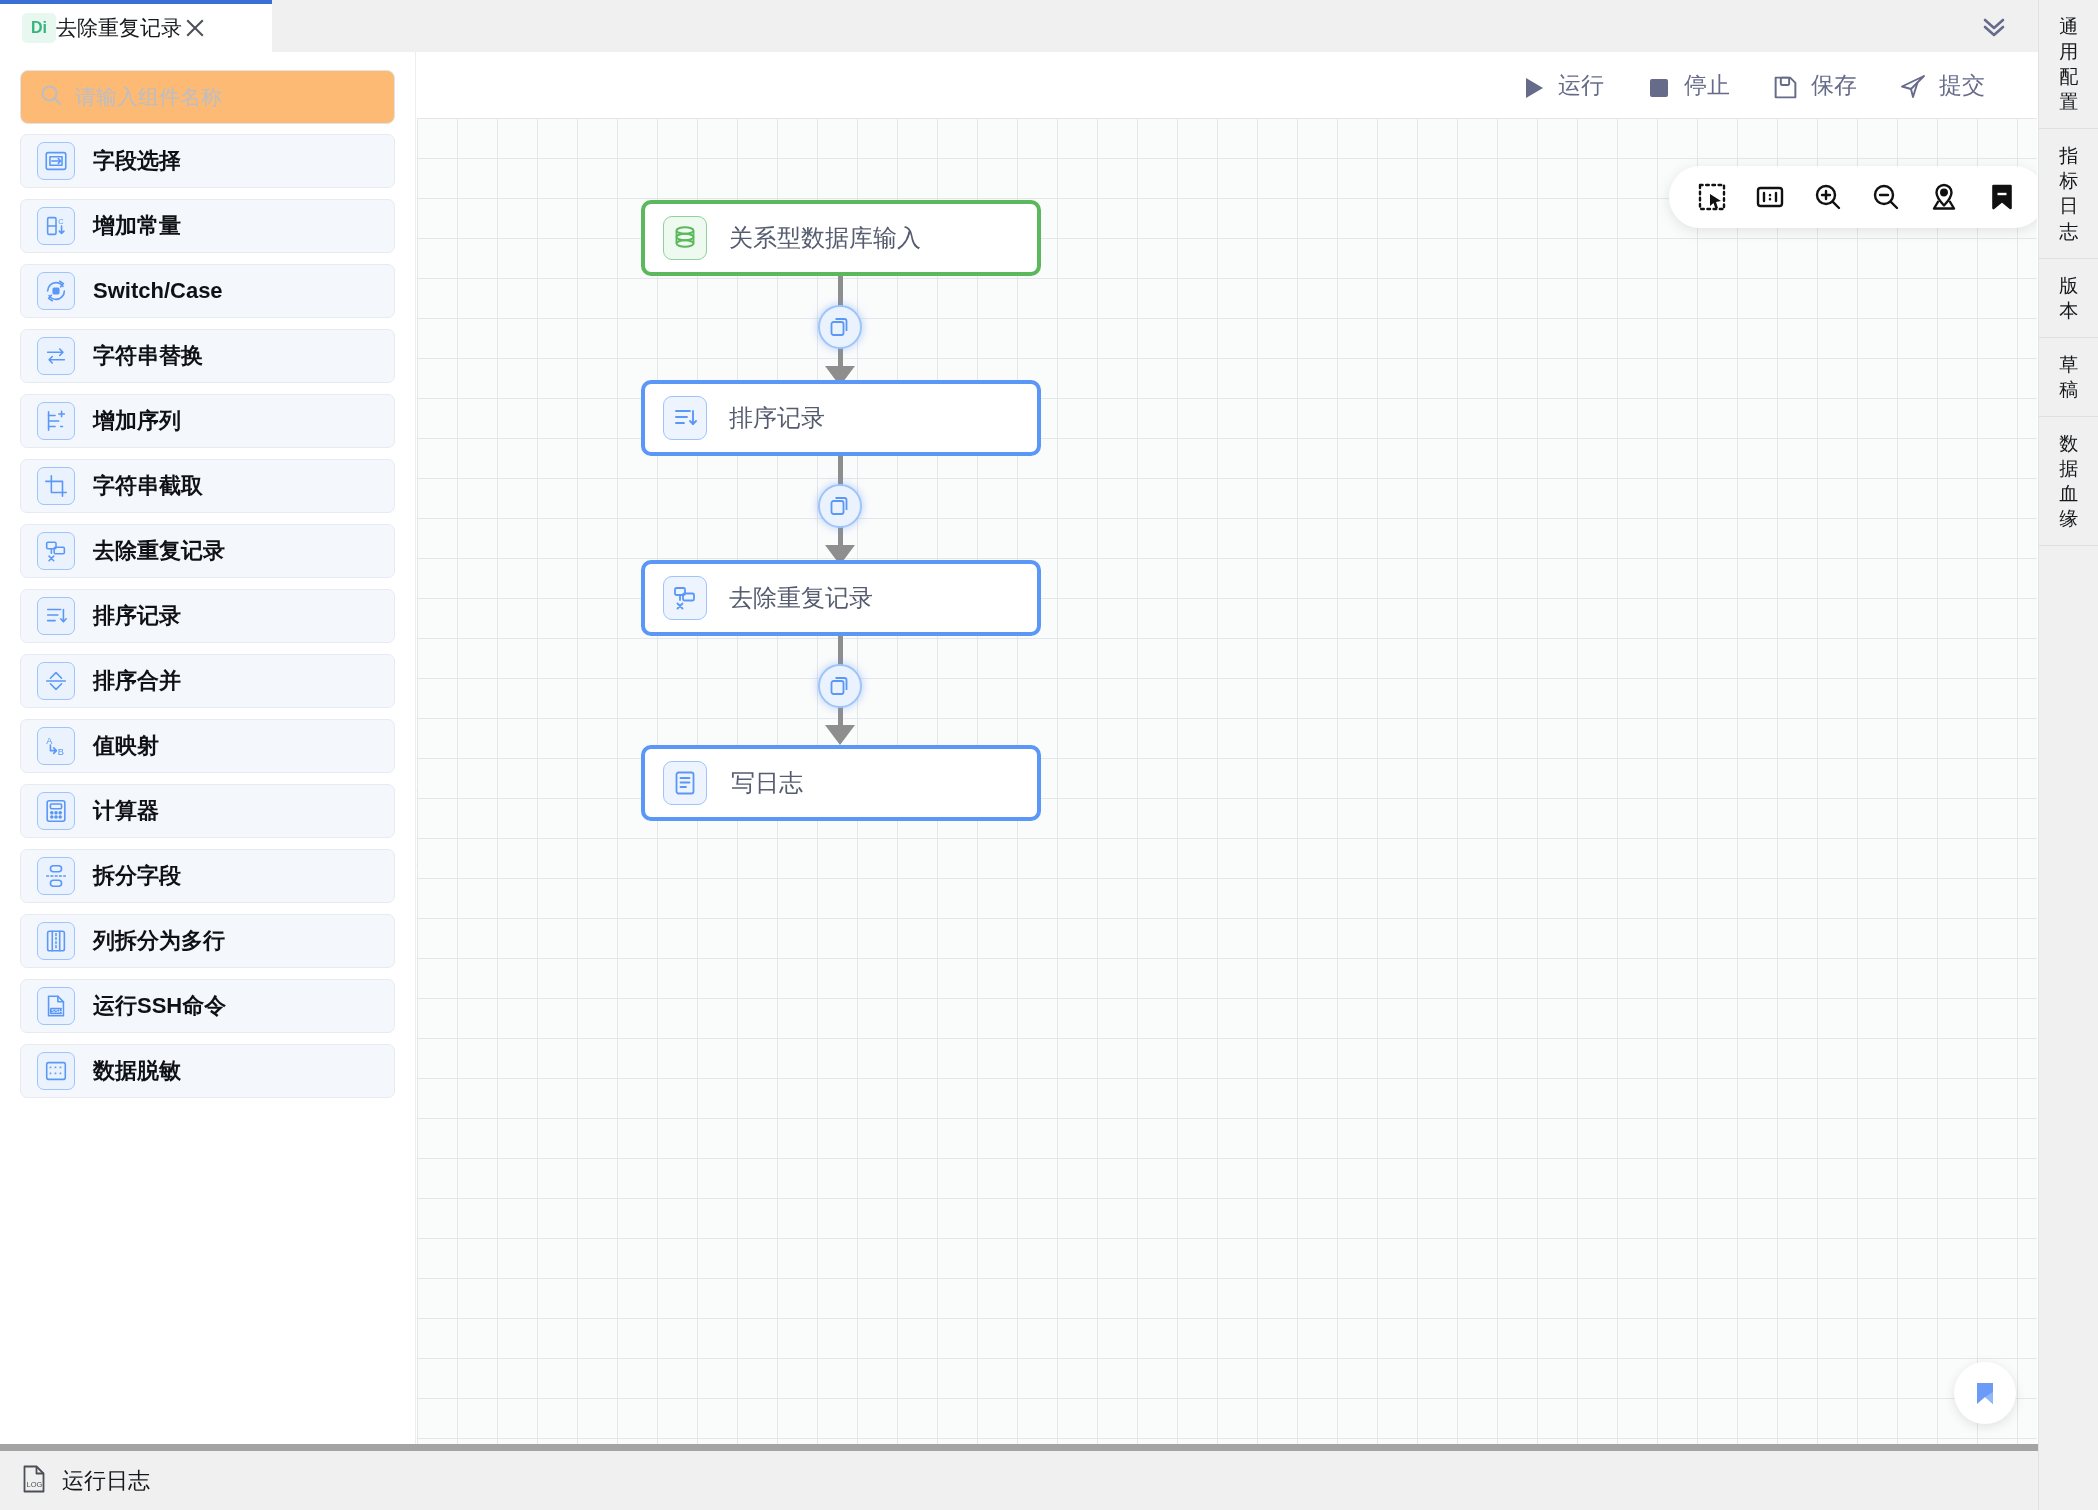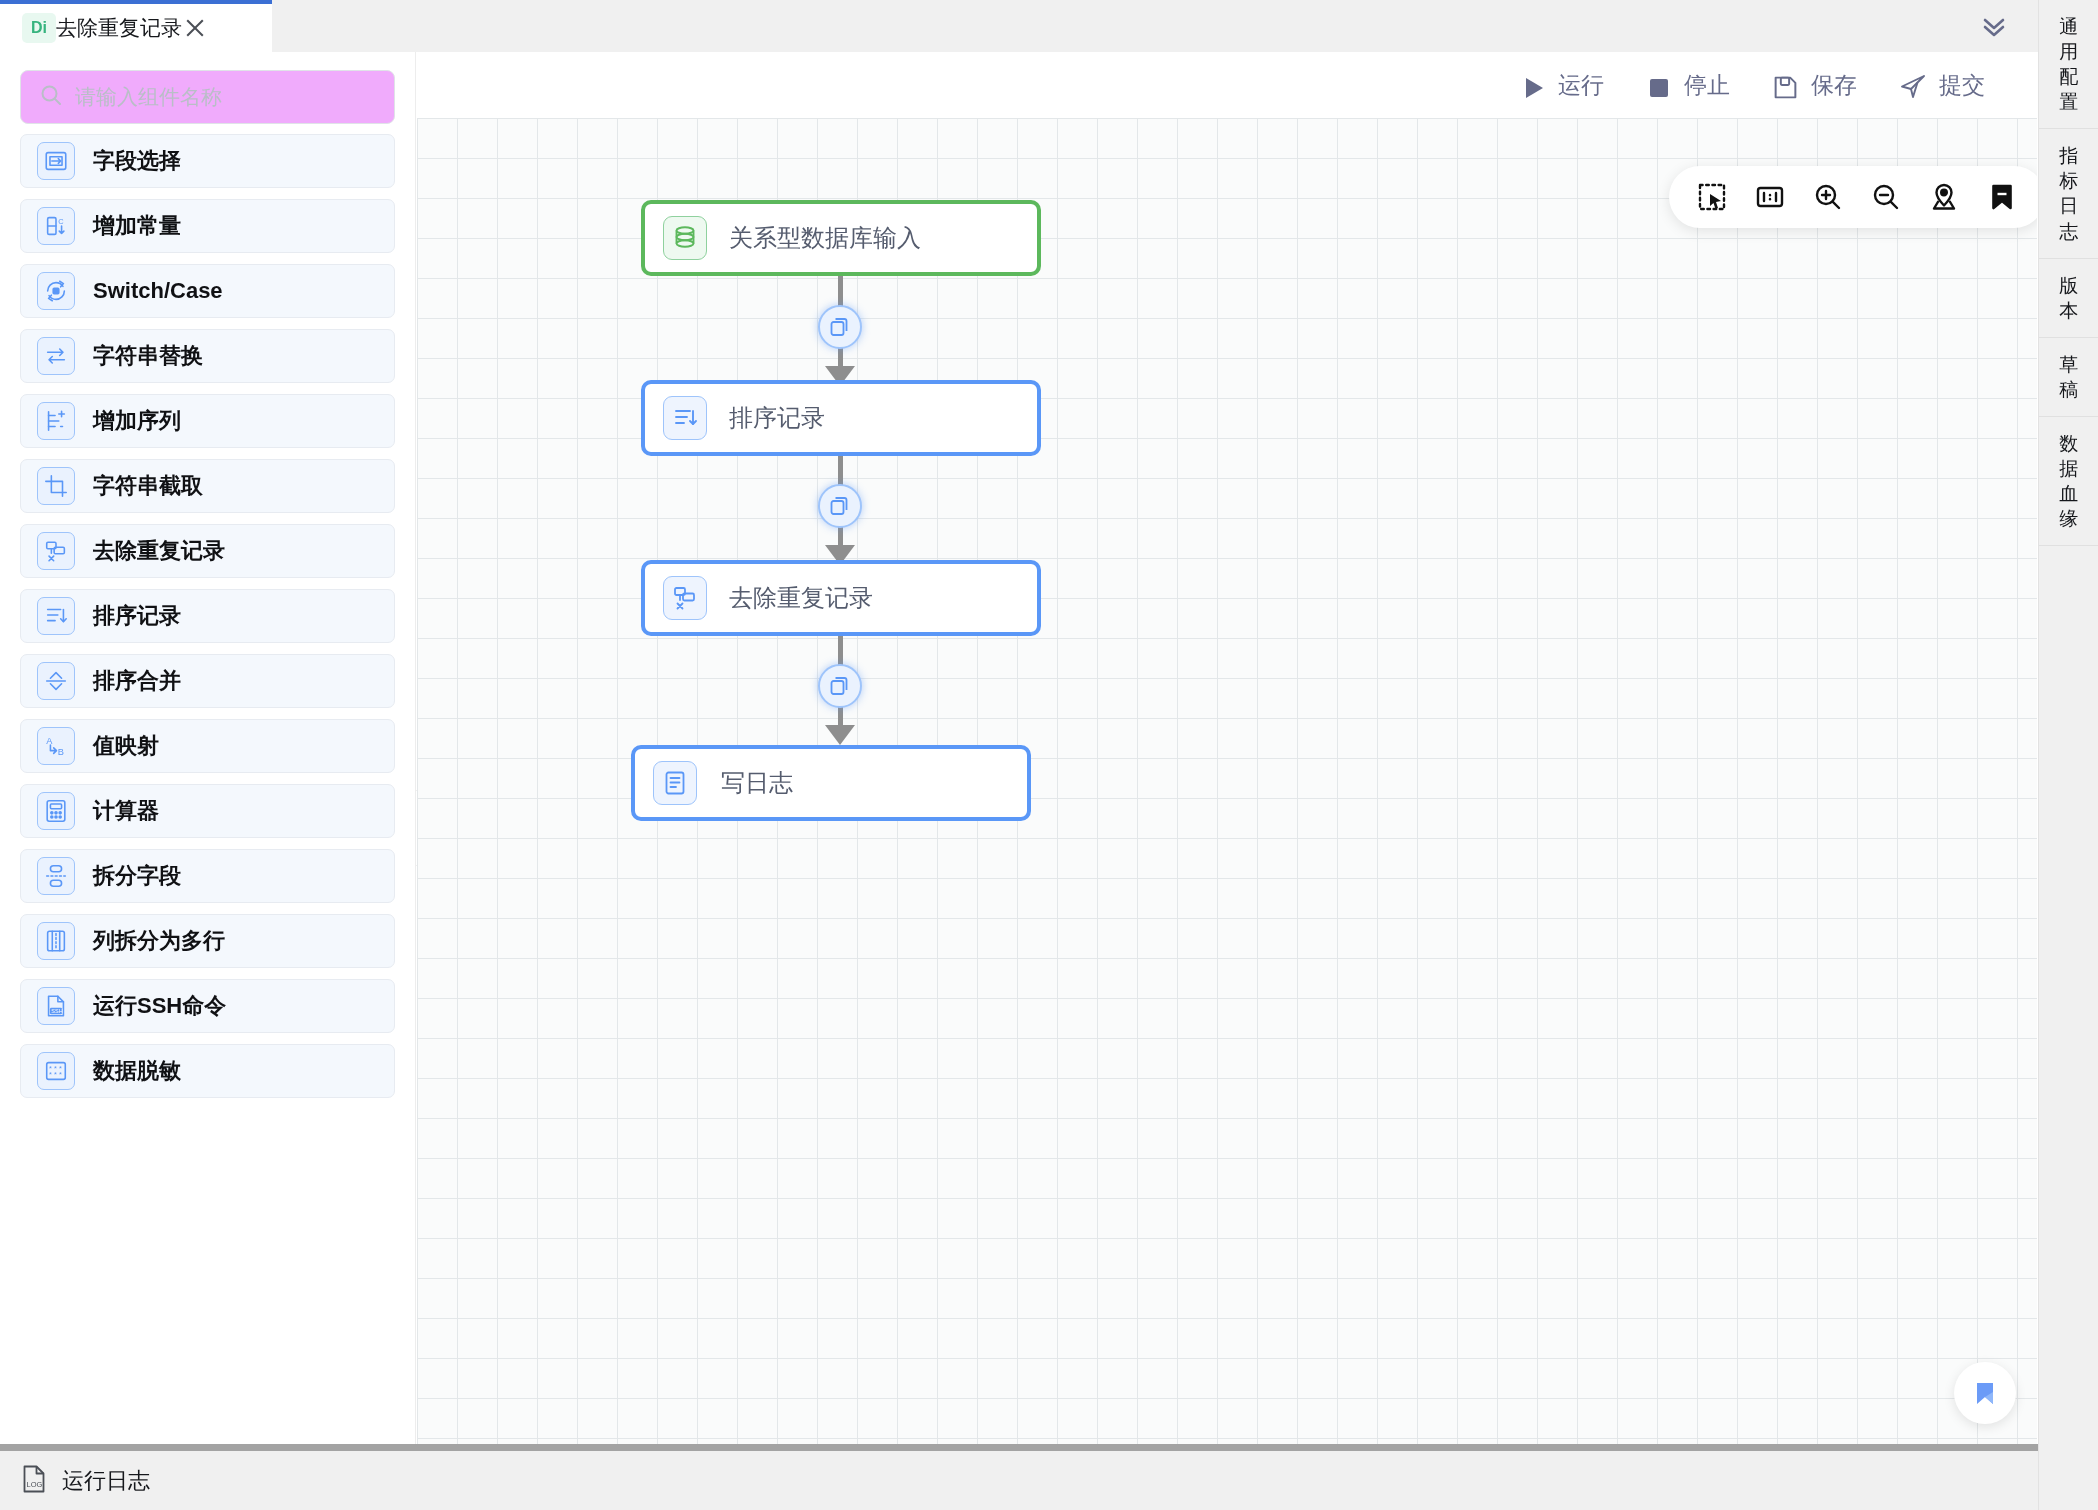--- a/index.html
+++ b/index.html
@@ -57,21 +57,21 @@
 
   
   .sidebar {
     position: absolute; top: 52px; left: 0; width: 416px; height: 1392px;
     background: #ffffff; border-right: 1px solid #ededed; overflow: hidden;
   }
   .search-wrap { padding: 18px 20px 10px 20px; }
   .search-box {
     height: 54px; border: 1px solid #e0e3e8; border-radius: 8px;
     display: flex; align-items: center; gap: 12px; padding: 0 18px;
-    background: #f0abfc;
+    background: #fdba74;
   }
   .search-input {
     border: none; outline: none; flex: 1; font-size: 21px; color: #16181c;
     font-family: inherit; background: transparent;
   }
   .search-input::placeholder { color: #b9bec7; }
 
   .group-header {
     margin: 18px 20px 12px 20px; height: 50px;
     background: #eaf2fe; border: 1px solid #4a90f7; border-radius: 6px;
@@ -530,21 +530,21 @@
         <svg width="28" height="28" viewBox="0 0 28 28" fill="none" stroke="#5a97f7" stroke-width="1.8" stroke-linecap="round" stroke-linejoin="round" aria-hidden="true">
           <rect x="4" y="4" width="10" height="7" rx="1.4"></rect>
           <rect x="12" y="9.5" width="11" height="7" rx="1.4"></rect>
           <path d="M9 11v5"></path>
           <path d="M6.5 19.5l5 5M11.5 19.5l-5 5"></path>
         </svg>
       </span>
       <span class="node-label">去除重复记录</span>
     </div>
 
-    <div class="node blue" style="left:214px; top:627px;gap:24px;">
+    <div class="node blue" style="left:224px; top:627px;gap:24px;">
       <span class="node-icon b">
         <svg width="28" height="28" viewBox="0 0 28 28" fill="none" stroke="#5a97f7" stroke-width="1.8" stroke-linecap="round" stroke-linejoin="round" aria-hidden="true">
           <rect x="5.5" y="3.5" width="17" height="21" rx="2"></rect>
           <line x1="9.5" y1="9" x2="18.5" y2="9"></line>
           <line x1="9.5" y1="13.5" x2="18.5" y2="13.5"></line>
           <line x1="9.5" y1="18" x2="15" y2="18"></line>
         </svg>
       </span>
       <span class="node-label">写日志</span>
     </div>

